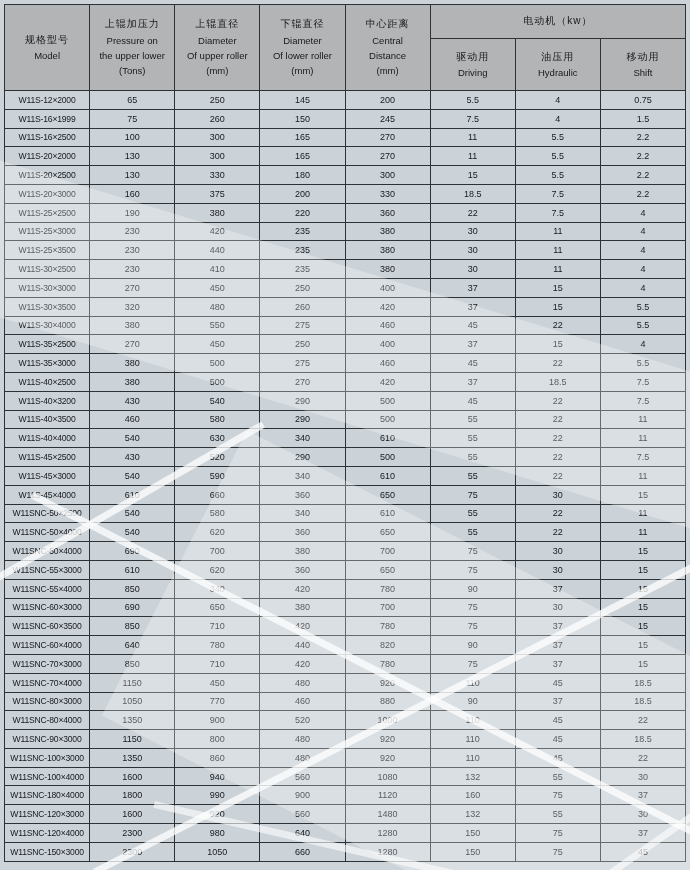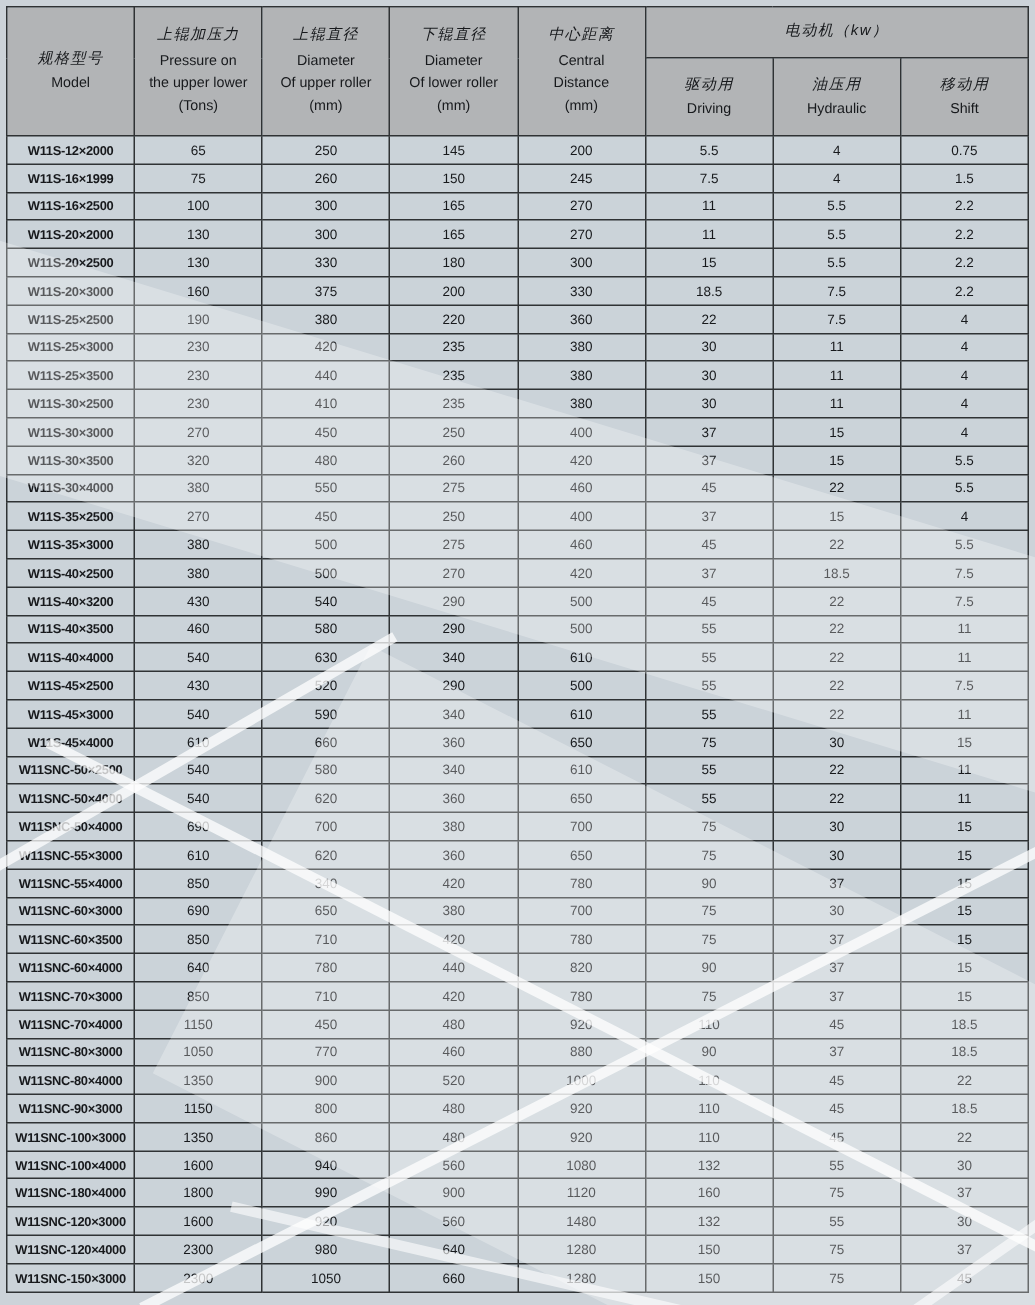--- a/index.html
+++ b/index.html
@@ -34,26 +34,26 @@
   }
   .spec thead th{
     background:var(--header-bg);
     font-weight:normal;
     font-size:9.5px;
     line-height:1.62;
   }
   .spec thead tr.group-row{height:34px;}
   .spec thead tr.sub-row{height:52px;}
   .spec thead th .hl{display:block;}
-  .spec thead th .zh{font-size:10px;letter-spacing:1px;font-style:italic;}
+  .spec thead th .zh{font-size:10px;letter-spacing:1px;}
   .spec tbody td{
     background:var(--cell-bg);
     font-size:9px;
   }
-  .spec tbody td.model{font-size:8.6px;letter-spacing:-0.2px;font-weight:bold;}
+  .spec tbody td.model{font-size:8.6px;letter-spacing:-0.2px;}
   
   .decor{position:absolute;inset:0;pointer-events:none;overflow:hidden;}
   .stripe{position:absolute;background:rgba(255,255,255,0.75);}
   .stripe.soft{background:rgba(255,255,255,0.28);}
   .s-band1{left:-80px;top:300px;width:1050px;height:150px;transform:rotate(17deg);}
   .s-band2{left:120px;top:640px;width:1000px;height:320px;transform:rotate(27deg);background:rgba(255,255,255,0.16);}
   .s-lineA{left:53px;top:696px;width:760px;height:7px;transform:rotate(-27deg);}
   .s-lineB{left:-17px;top:696px;width:900px;height:7px;transform:rotate(27deg);}
   .s-lineC{left:-110px;top:521px;width:400px;height:7px;transform:rotate(-30deg);}
   .s-lineD{left:150px;top:838px;width:330px;height:7px;transform:rotate(13deg);background:rgba(255,255,255,0.6);}

